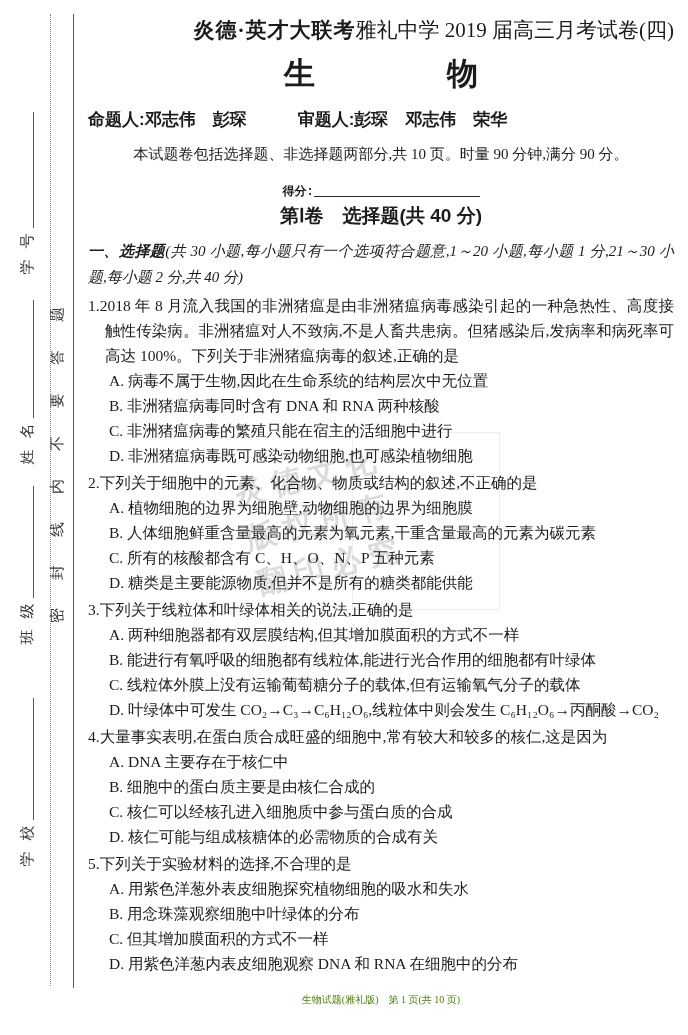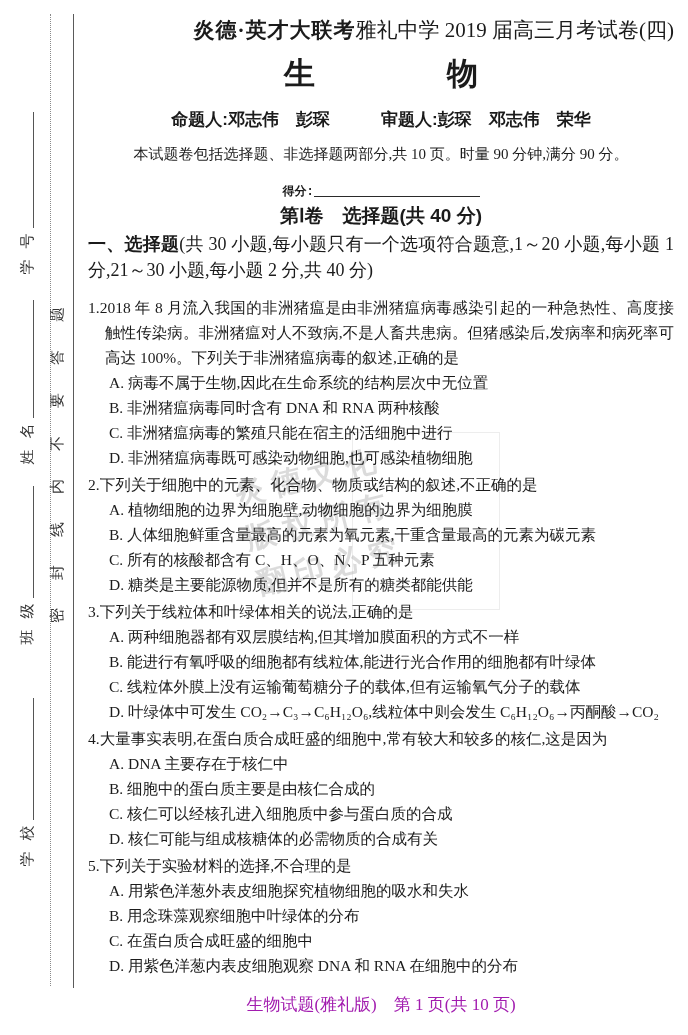--- a/index.html
+++ b/index.html
@@ -54,51 +54,51 @@
   .header-line { text-align:right; font-size:21px; white-space:nowrap; }
   .brand { font-weight:bold; letter-spacing:1px; }
 
   .subject {
     display:flex; justify-content:center; gap:132px;
     font-family:"Liberation Sans", sans-serif; font-weight:bold;
     font-size:31px; margin-top:9px;
   }
 
   .setters {
-    text-align:center; margin-top:13px;
+    text-align:left; margin-top:13px;
     font-family:"Liberation Sans", sans-serif; font-weight:bold; font-size:17px;
   }
 
   .note { text-align:center; margin-top:14px; font-size:15px; }
 
   .score-row {
     margin-top:15px; text-align:center; height:24px;
     font-family:Liberation Mono, monospace; font-weight:bold; font-size:12px;
   }
   .score-blank {
     display:inline-block; width:166px; height:18px;
     border-bottom:1px solid #2a2a2a; vertical-align:-2px;
   }
 
   .section-title {
     text-align:center; 
     font-family:"Liberation Sans", sans-serif; font-weight:bold; font-size:19px;
   }
 
-  .intro { margin-top:2px; font-size:18px; line-height:26px; text-align:justify; }
+  .intro { margin-top:9px; font-size:15px; line-height:26px; text-align:justify;font-style:italic; }
   .intro .intro-bold { font-family:"Liberation Sans", sans-serif; font-weight:bold; }
 
-  .questions { margin-top:12px; }
+  .questions { margin-top:3px; }
   .question { margin-top:2px; font-size:15.5px; line-height:25px; }
   .stem { padding-left:17px; text-indent:-17px; text-align:justify; }
   .option { padding-left:21px; }
 
   .footer {
     position:absolute; left:88px; top:993px; width:586px; z-index:1;
-    text-align:center; font-size:17px; color:#a21caf;
+    text-align:center; font-size:10px; color:#4d7c0f;
   }
 </style>
 </head>
 <body>
 
 <div class="wm-box"></div>
 <div class="watermark">
   <div>炎德文化</div>
   <div>版权所有</div>
   <div>翻印必究</div>
@@ -198,19 +198,19 @@
         <div class="stem"><span>4.</span><span>大量事实表明,在蛋白质合成旺盛的细胞中,常有较大和较多的核仁,这是因为</span></div>
         <div class="option">A. DNA 主要存在于核仁中</div>
         <div class="option">B. 细胞中的蛋白质主要是由核仁合成的</div>
         <div class="option">C. 核仁可以经核孔进入细胞质中参与蛋白质的合成</div>
         <div class="option">D. 核仁可能与组成核糖体的必需物质的合成有关</div>
       </div>
       <div class="question">
         <div class="stem"><span>5.</span><span>下列关于实验材料的选择,不合理的是</span></div>
         <div class="option">A. 用紫色洋葱外表皮细胞探究植物细胞的吸水和失水</div>
         <div class="option">B. 用念珠藻观察细胞中叶绿体的分布</div>
-        <div class="option">C. 在蛋白质合成旺盛的细胞中</div>
+        <div class="option">C. 但其增加膜面积的方式不一样</div>
         <div class="option">D. 用紫色洋葱内表皮细胞观察 DNA 和 RNA 在细胞中的分布</div>
       </div>
     </div>
 </div>
 
 <div class="footer">生物试题(雅礼版)　第 1 页(共 10 页)</div>
 
 </body></html>

